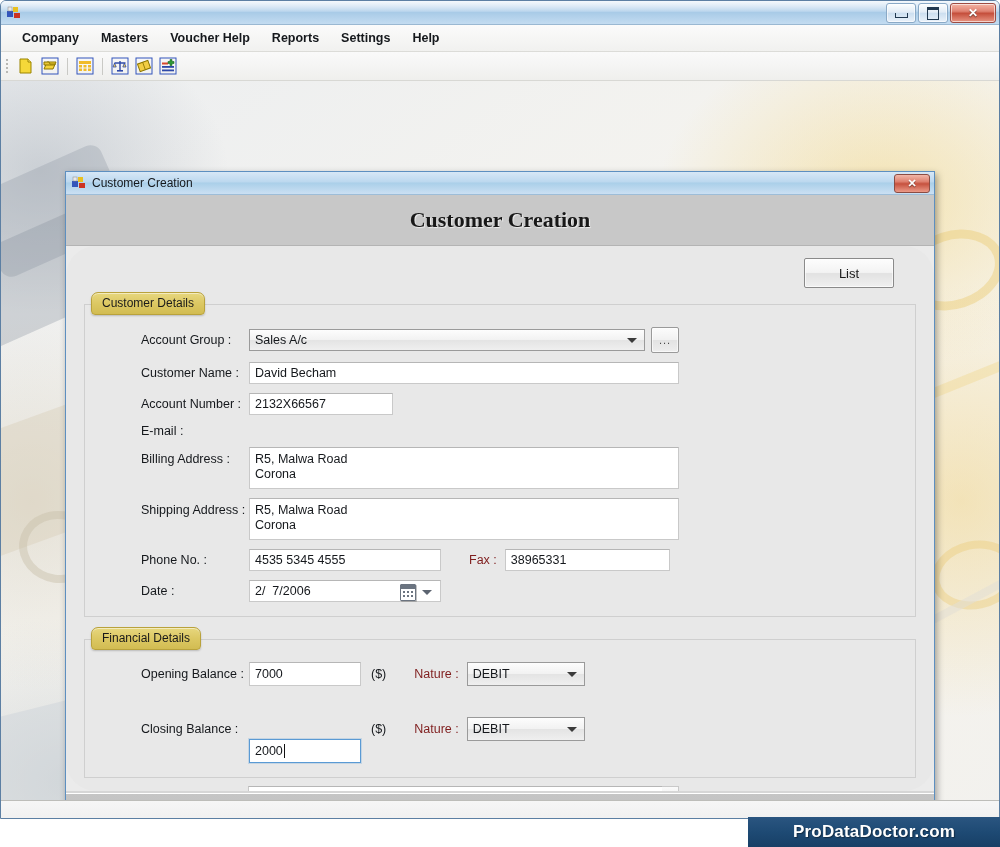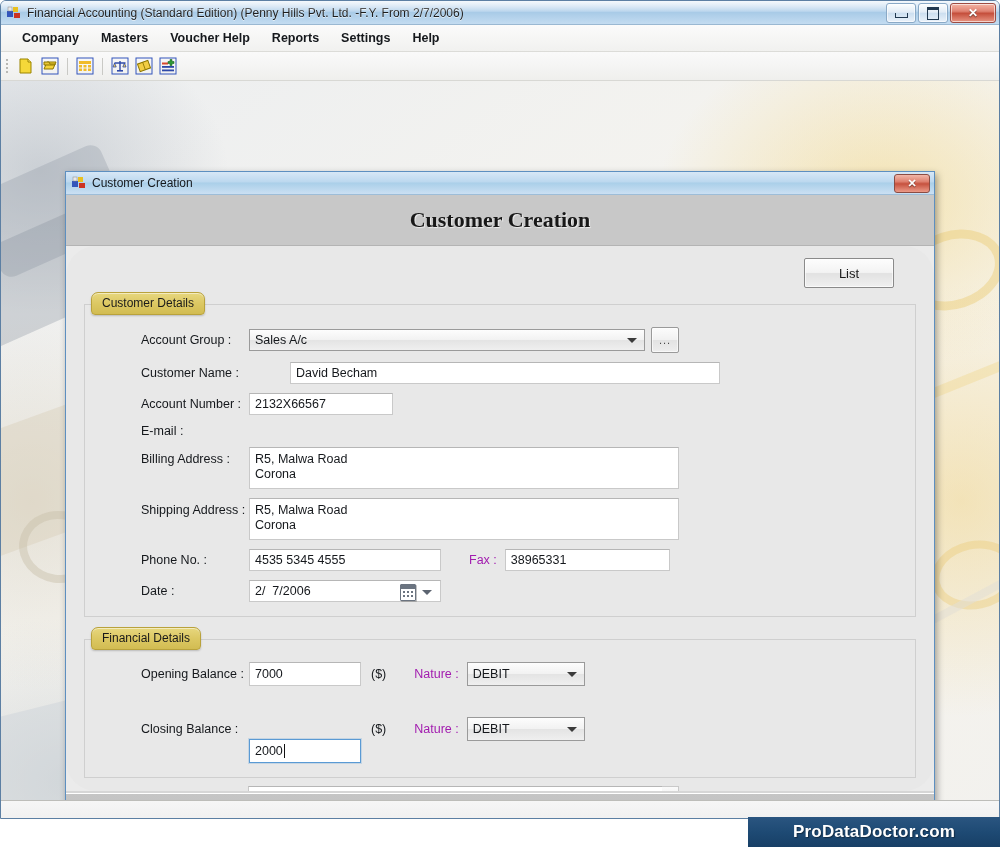--- a/index.html
+++ b/index.html
@@ -271,21 +271,21 @@
   .ftextarea {
     border: 1px solid #c9c9c9; border-top-color:#b6b6b6;
     background:#fff;
     font-size: 12.5px; color:#15181c;
     padding: 4px 5px;
     box-sizing:border-box;
     line-height: 15px;
     white-space: pre-line;
   }
   .suffix { font-size: 12.5px; color:#15181c; margin-left: 10px; }
-  .inline-label { font-size:12.5px; color:#a21caf; margin-left: 28px; margin-right: 8px; }
+  .inline-label { font-size:12.5px; color:#7f1d1d; margin-left: 28px; margin-right: 8px; }
 
   .date-wrap { position: relative; }
   .cal-icon {
     position: absolute; right: 24px; top: 3px;
     width: 14px; height: 15px;
     border: 1px solid #6b7480; border-radius:1px;
     background: #fff;
     box-shadow: 1px 1px 0 rgba(120,120,120,.45);
   }
   .cal-icon::before {
@@ -348,21 +348,20 @@
   <div id="titlebar">
     <div class="tb-gloss"></div>
     <span class="app-icon">
       <svg width="16" height="16" viewBox="0 0 16 16">
         <rect x="1" y="6" width="6" height="6" fill="#3355bb"></rect>
         <rect x="7" y="2" width="5" height="5" fill="#e8c020"></rect>
         <rect x="8" y="8" width="6" height="5" fill="#cc3322"></rect>
         <rect x="2" y="2" width="4" height="4" fill="#e8e8e8" stroke="#888" stroke-width=".5"></rect>
       </svg>
     </span>
-    <span class="title-text">Financial Accounting (Standard Edition) (Penny Hills Pvt. Ltd. -F.Y. From 2/7/2006)</span>
     <div class="tb-buttons">
       <div class="tb-btn">
         <span class="glyph-min"></span>
       </div>
       <div class="tb-btn">
         <span class="glyph-max"></span>
       </div>
       <div class="tb-btn close">✕</div>
     </div>
   </div>
@@ -486,21 +485,21 @@
             <div class="flabel">Account Group :</div>
             <div class="fselect" style="width:396px;">
               <span>Sales A/c</span>
               <span class="arrow"></span>
             </div>
             <div class="ellipsis-btn">...</div>
           </div>
 
           <div class="frow">
             <div class="flabel">Customer Name :</div>
-            <div class="finput" style="width:430px;margin-left:41px;">David Becham</div>
+            <div class="finput" style="width:430px;">David Becham</div>
           </div>
 
           <div class="frow">
             <div class="flabel">Account Number :</div>
             <div class="finput" style="width:144px;">2132X66567</div>
           </div>
 
           <div class="frow">
             <div class="flabel">E-mail :</div>
           </div>

